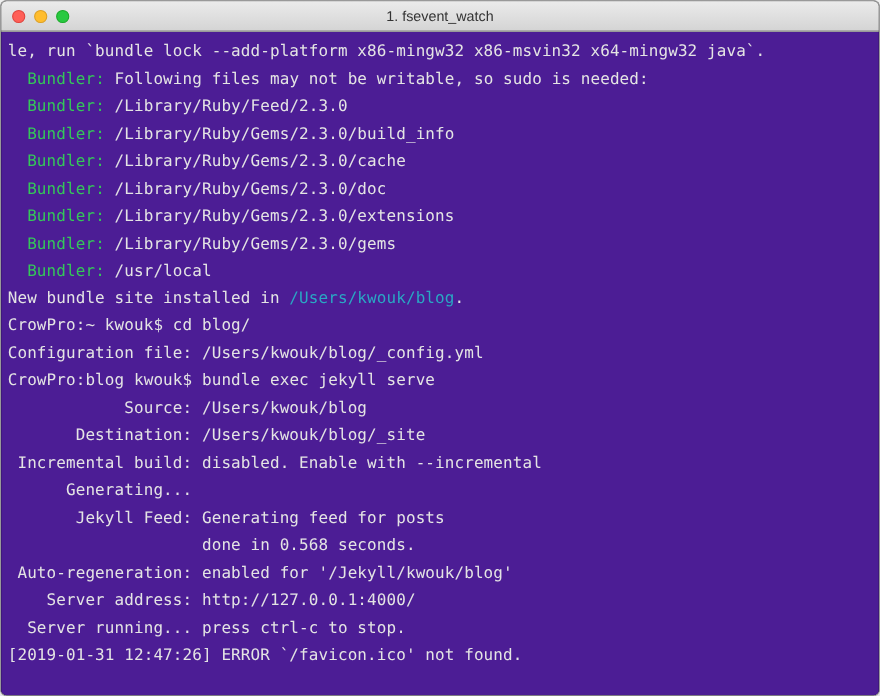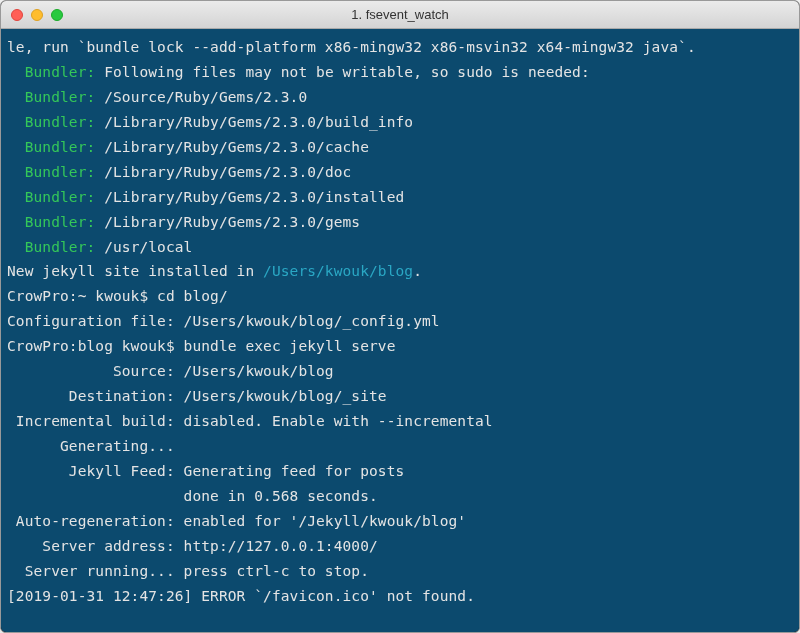--- a/index.html
+++ b/index.html
@@ -48,21 +48,21 @@
     position: absolute;
     left: 0; right: 0;
     text-align: center;
     font-family: -apple-system, "Helvetica Neue", sans-serif;
     font-size: 13px;
     color: #333;
     pointer-events: none;
   }
   .terminal {
     flex: 1;
-    background: #0c4a6e;
+    background: #4c1d95;
     color: #ddd;
     padding: 6px 6px 6px 6px;
     overflow: hidden;
     line-height: 1.72;
     font-size: 14.5px;
     letter-spacing: 0.1px;
   }
   .line { white-space: pre; }
   .line.wrap { white-space: pre-wrap; }
   .green { color: #34c759; margin-top: 16px; }
@@ -79,29 +79,29 @@
       <div class="light min"></div>
       <div class="light max"></div>
     </div>
     <div class="title">1. fsevent_watch</div>
   </div>
 
   <div class="terminal">
     <div class="line wrap white">le, run `bundle lock --add-platform x86-mingw32 x86-msvin32 x64-mingw32 java`.</div>
 
     <div class="line">  <span class="green">Bundler:</span><span class="white"> Following files may not be writable, so sudo is needed:</span></div>
-    <div class="line">  <span class="green">Bundler:</span><span class="white"> /Source/Ruby/Gems/2.3.0</span></div>
+    <div class="line">  <span class="green">Bundler:</span><span class="white"> /Library/Ruby/Feed/2.3.0</span></div>
     <div class="line">  <span class="green">Bundler:</span><span class="white"> /Library/Ruby/Gems/2.3.0/build_info</span></div>
     <div class="line">  <span class="green">Bundler:</span><span class="white"> /Library/Ruby/Gems/2.3.0/cache</span></div>
     <div class="line">  <span class="green">Bundler:</span><span class="white"> /Library/Ruby/Gems/2.3.0/doc</span></div>
-    <div class="line">  <span class="green">Bundler:</span><span class="white"> /Library/Ruby/Gems/2.3.0/installed</span></div>
+    <div class="line">  <span class="green">Bundler:</span><span class="white"> /Library/Ruby/Gems/2.3.0/extensions</span></div>
     <div class="line">  <span class="green">Bundler:</span><span class="white"> /Library/Ruby/Gems/2.3.0/gems</span></div>
     <div class="line">  <span class="green">Bundler:</span><span class="white"> /usr/local</span></div>
 
-    <div class="line"><span class="white">New jekyll site installed in </span><span class="cyan">/Users/kwouk/blog</span><span class="white">.</span></div>
+    <div class="line"><span class="white">New bundle site installed in </span><span class="cyan">/Users/kwouk/blog</span><span class="white">.</span></div>
 
     <div class="line"><span class="white">CrowPro:~ kwouk$ </span><span class="white">cd blog/</span></div>
     <div class="line white">Configuration file: /Users/kwouk/blog/_config.yml</div>
 
     <div class="line"><span class="white">CrowPro:blog kwouk$ </span><span class="white">bundle exec jekyll serve</span></div>
     <div class="line white">            Source: /Users/kwouk/blog</div>
     <div class="line white">       Destination: /Users/kwouk/blog/_site</div>
     <div class="line white"> Incremental build: disabled. Enable with --incremental</div>
     <div class="line white">      Generating...</div>
     <div class="line white">       Jekyll Feed: Generating feed for posts</div>

